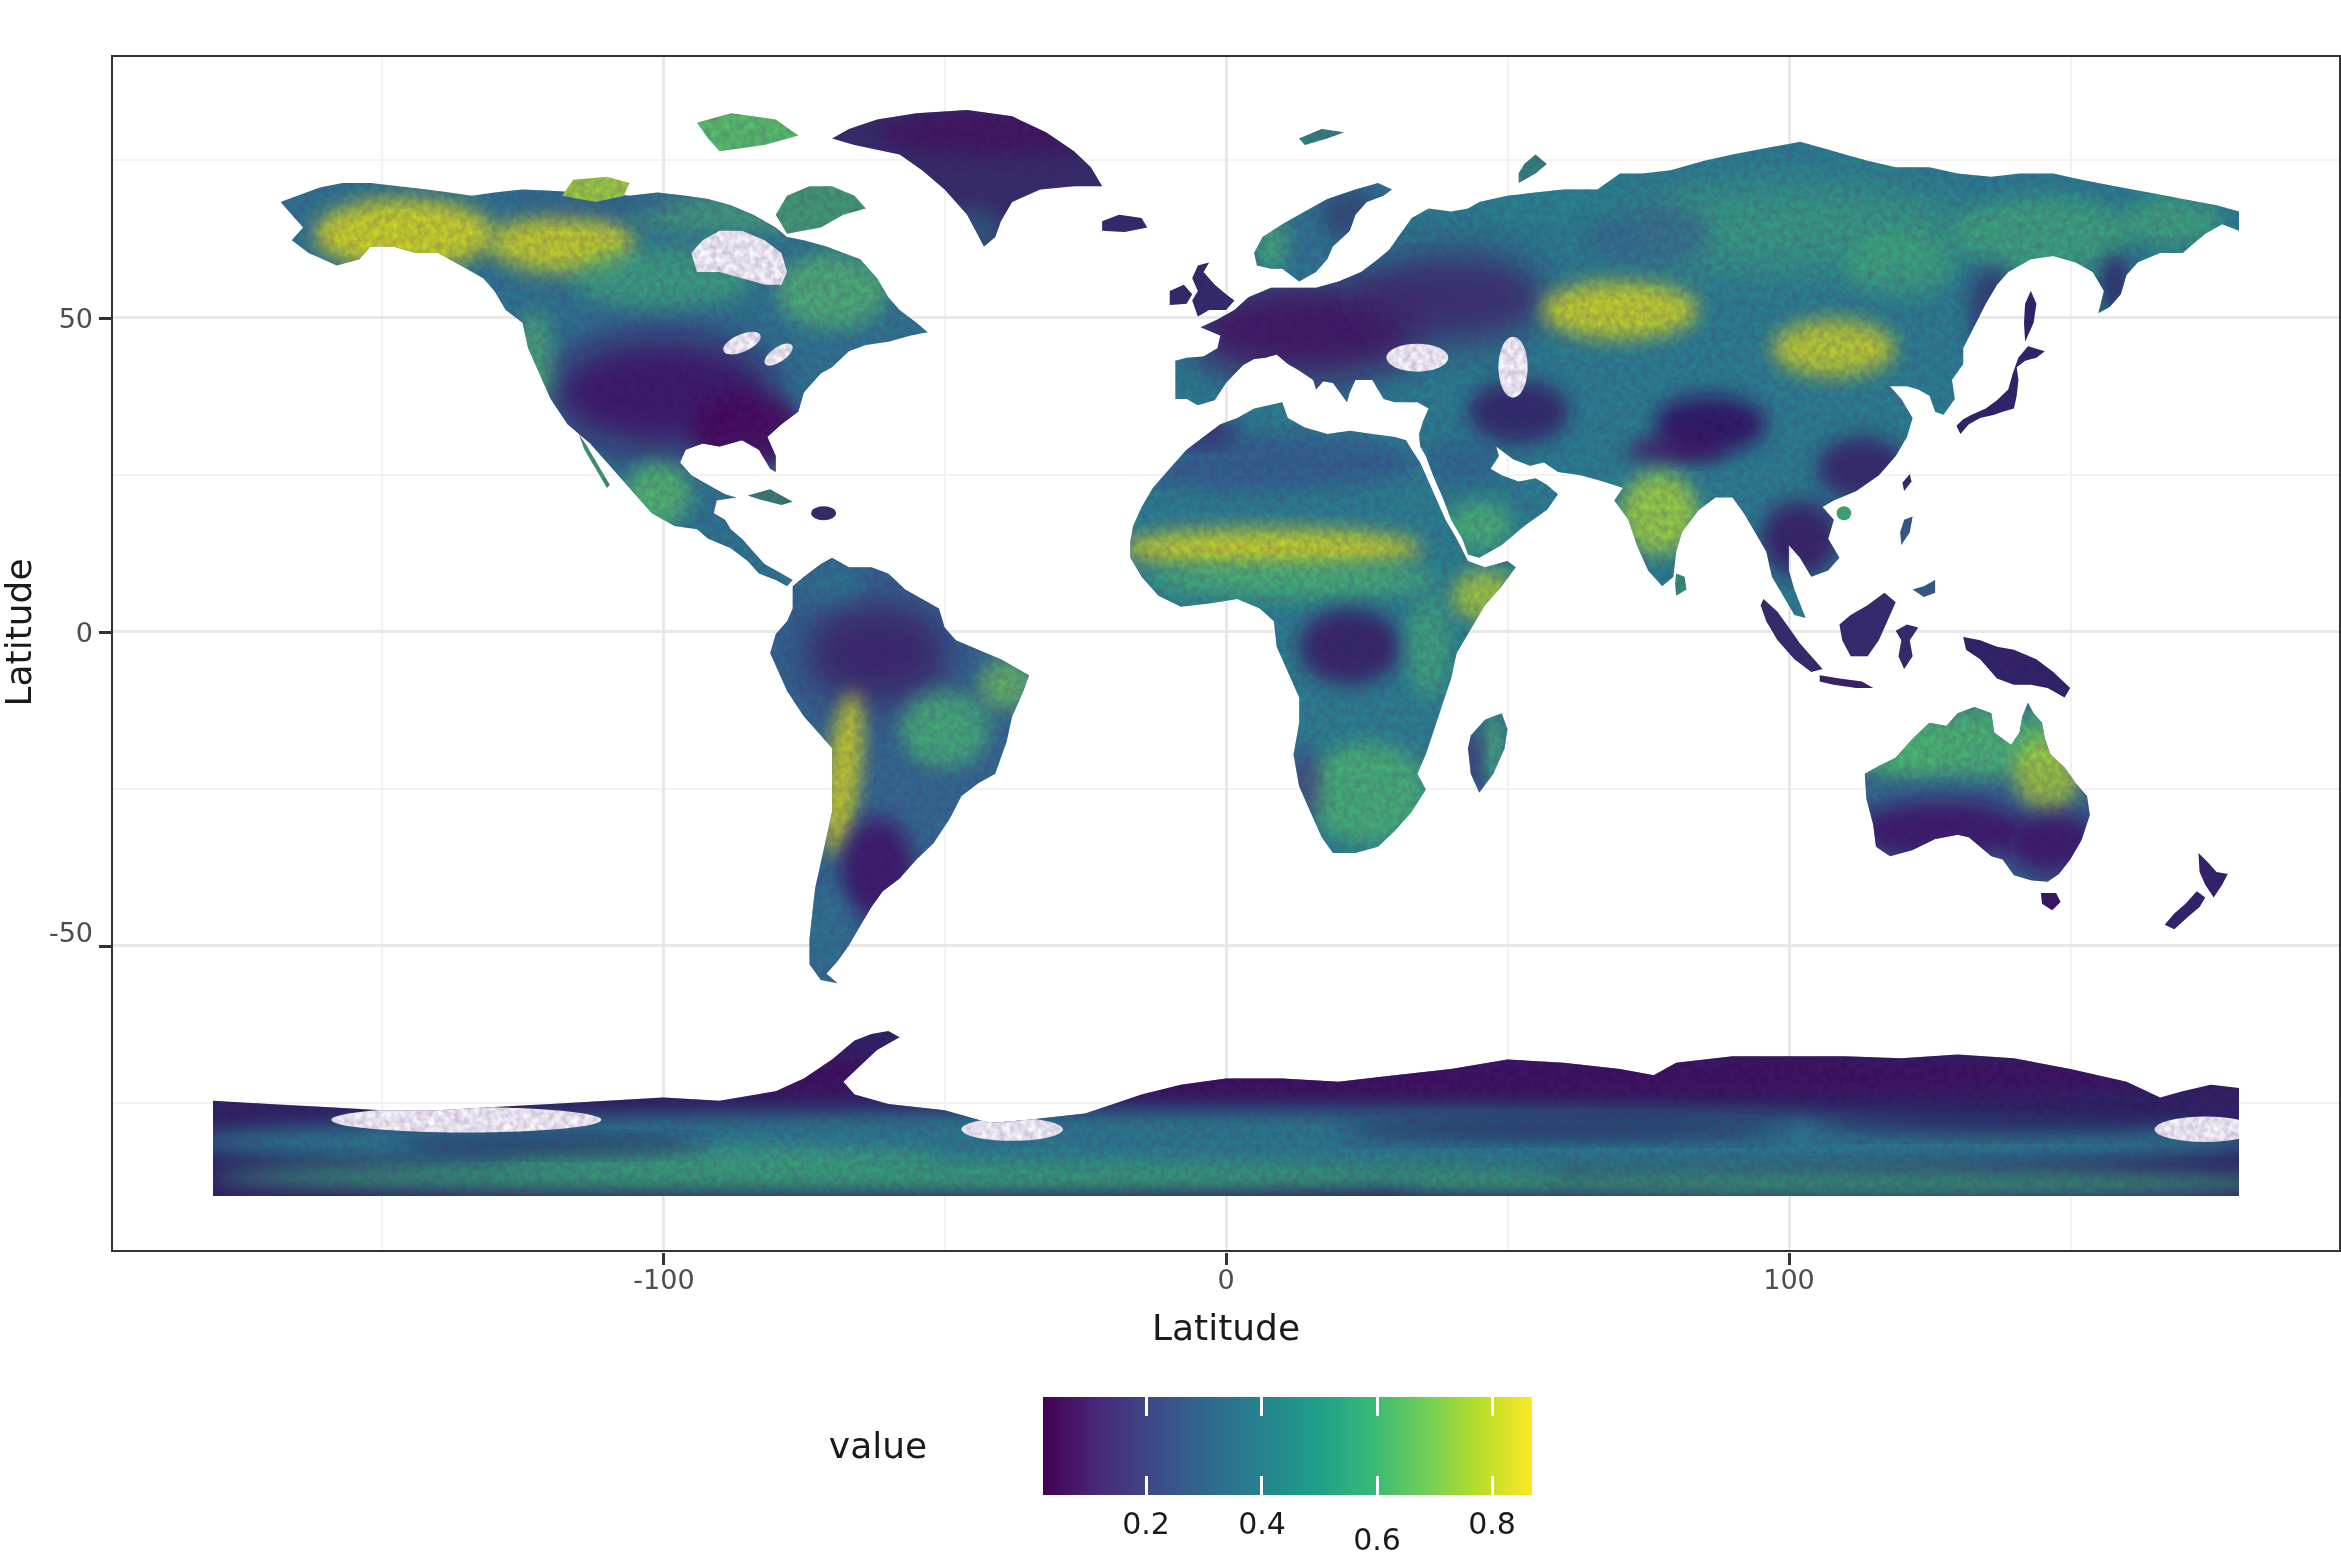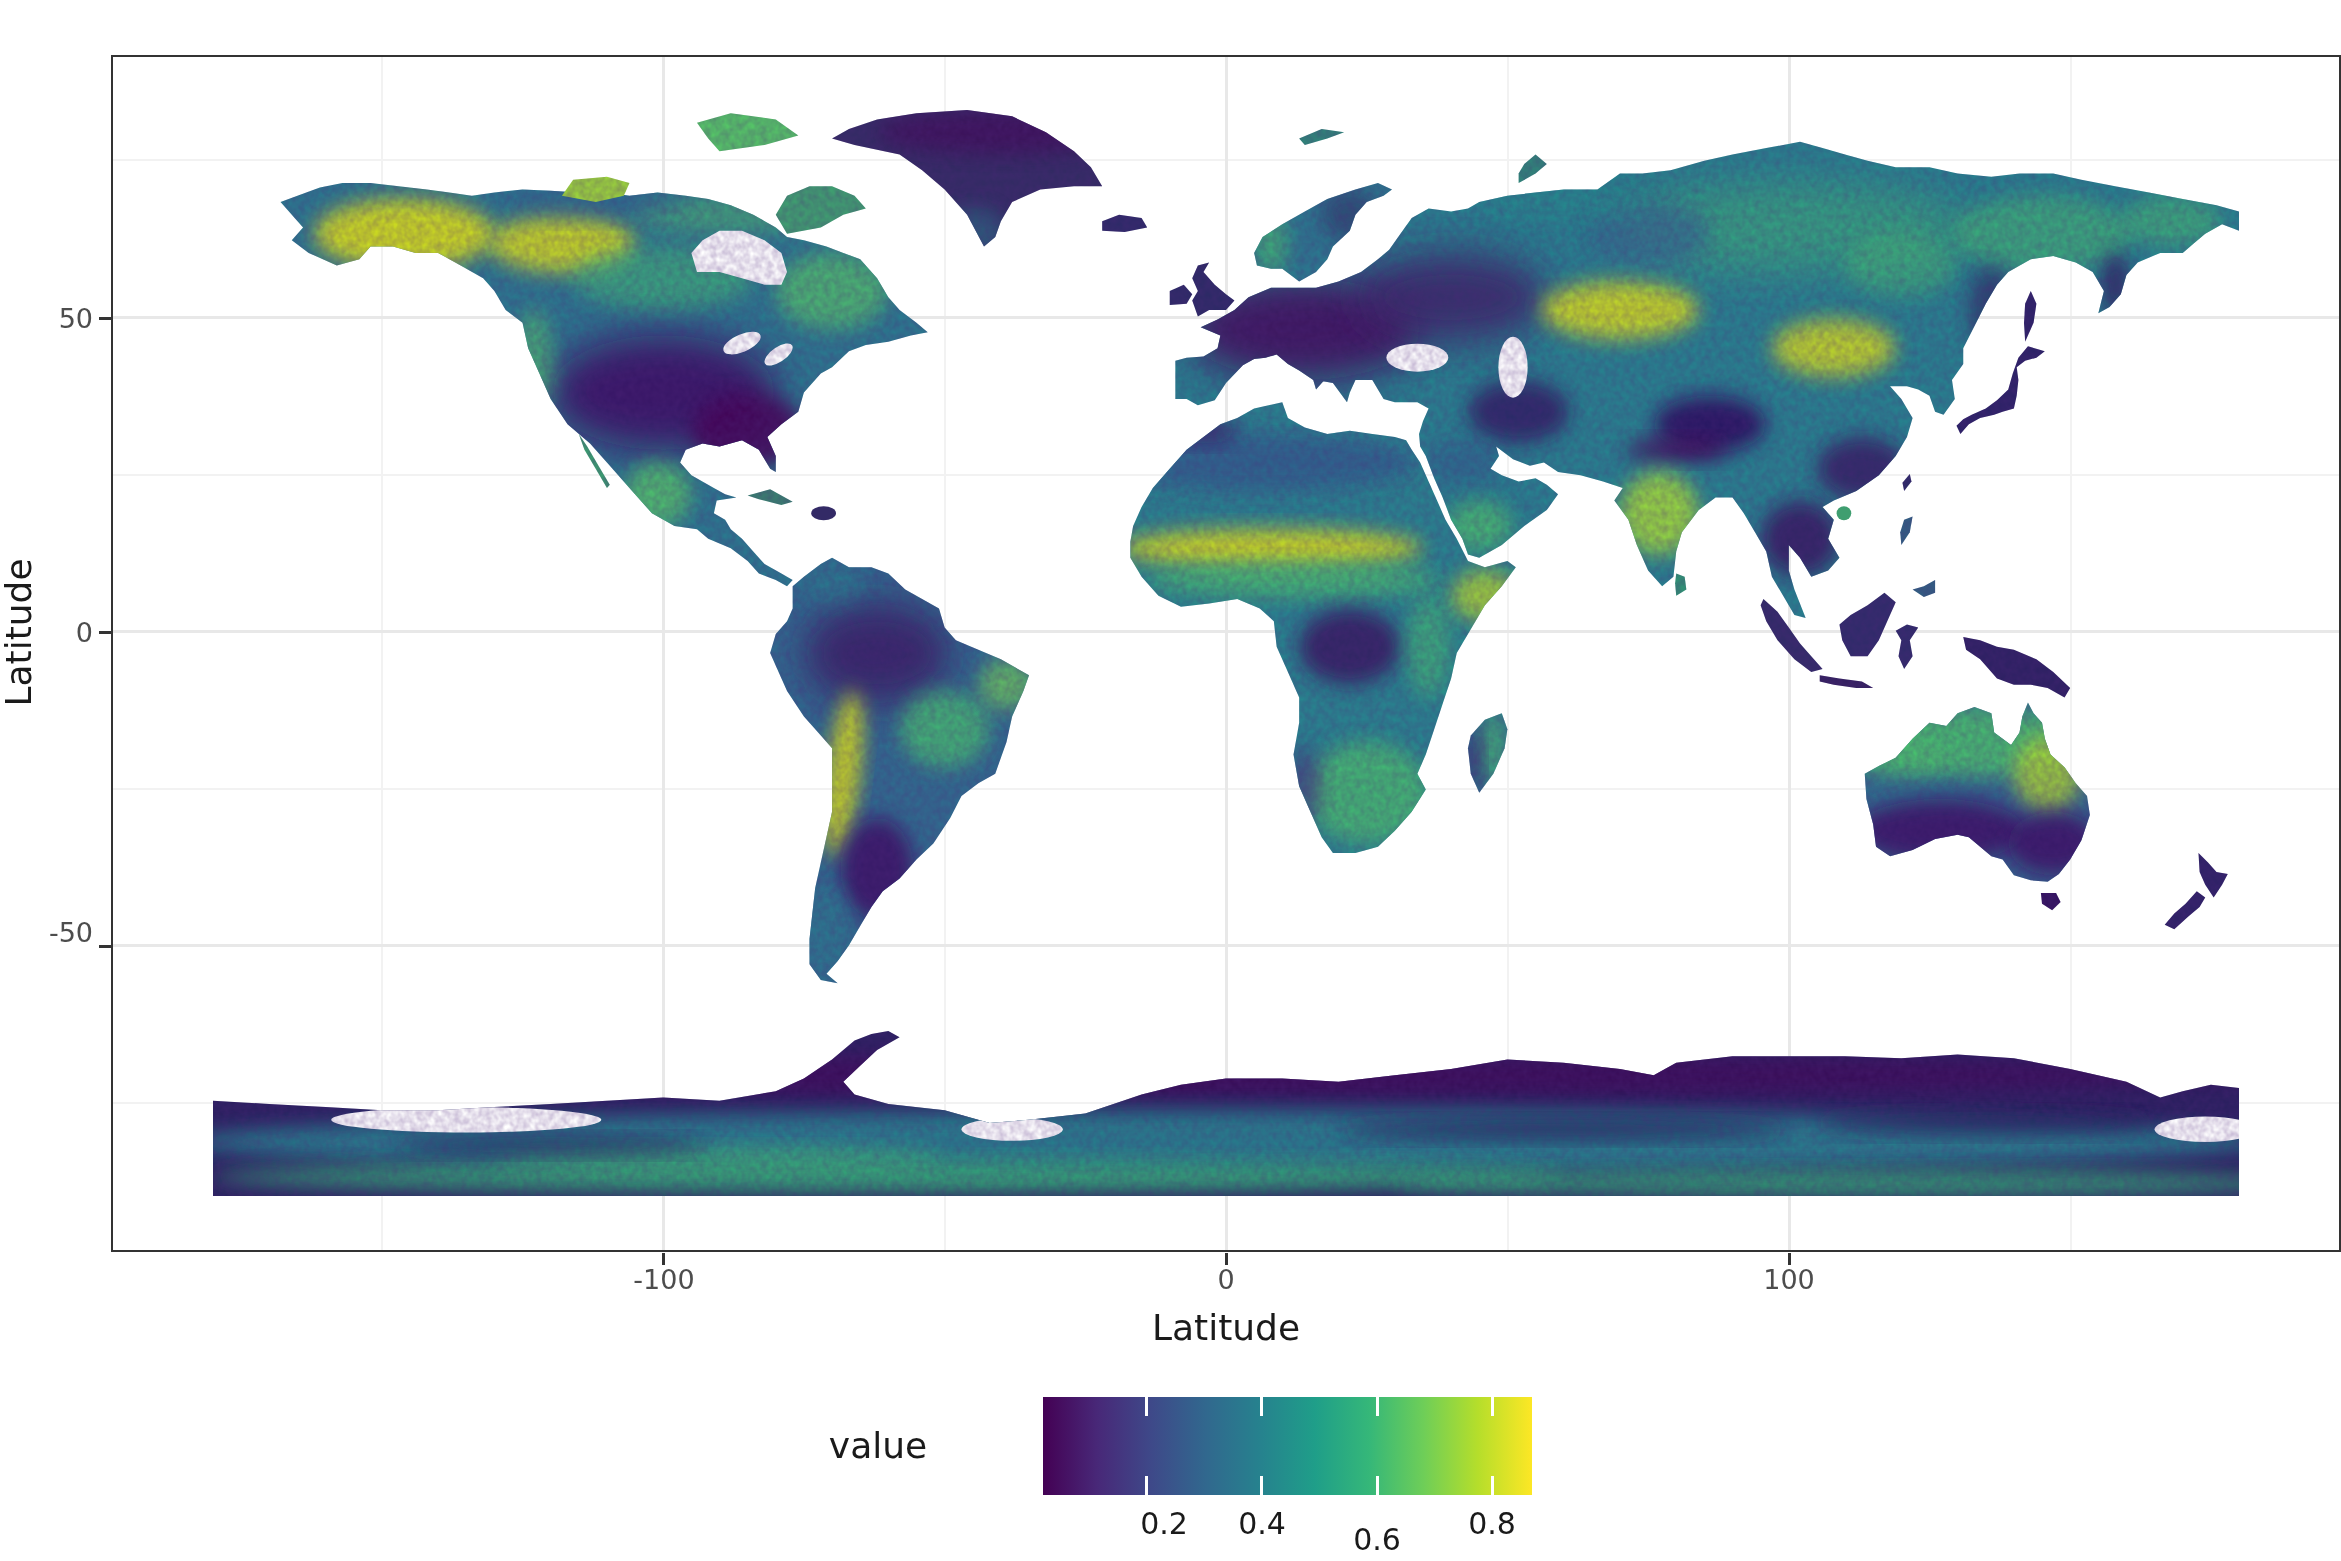--- a/index.html
+++ b/index.html
@@ -391,21 +391,21 @@
         <div class="legend-tick top" style="left: 102px;"></div>
         <div class="legend-tick bottom" style="left: 102px;"></div>
         <div class="legend-tick top" style="left: 217px;"></div>
         <div class="legend-tick bottom" style="left: 217px;"></div>
         <div class="legend-tick top" style="left: 333px;"></div>
         <div class="legend-tick bottom" style="left: 333px;"></div>
         <div class="legend-tick top" style="left: 448px;"></div>
         <div class="legend-tick bottom" style="left: 448px;"></div>
       </div>
     <div id="legend-labels">
-        <div class="legend-label" style="left: 1146px; margin-left: 18px;">0.2</div>
+        <div class="legend-label" style="left: 1146px;">0.2</div>
         <div class="legend-label" style="left: 1262px;">0.4</div>
         <div class="legend-label" style="left: 1377px; margin-top: 16px;">0.6</div>
         <div class="legend-label" style="left: 1492px;">0.8</div>
       </div>
   </div>
 
 </div>
 
 
 </body></html>

